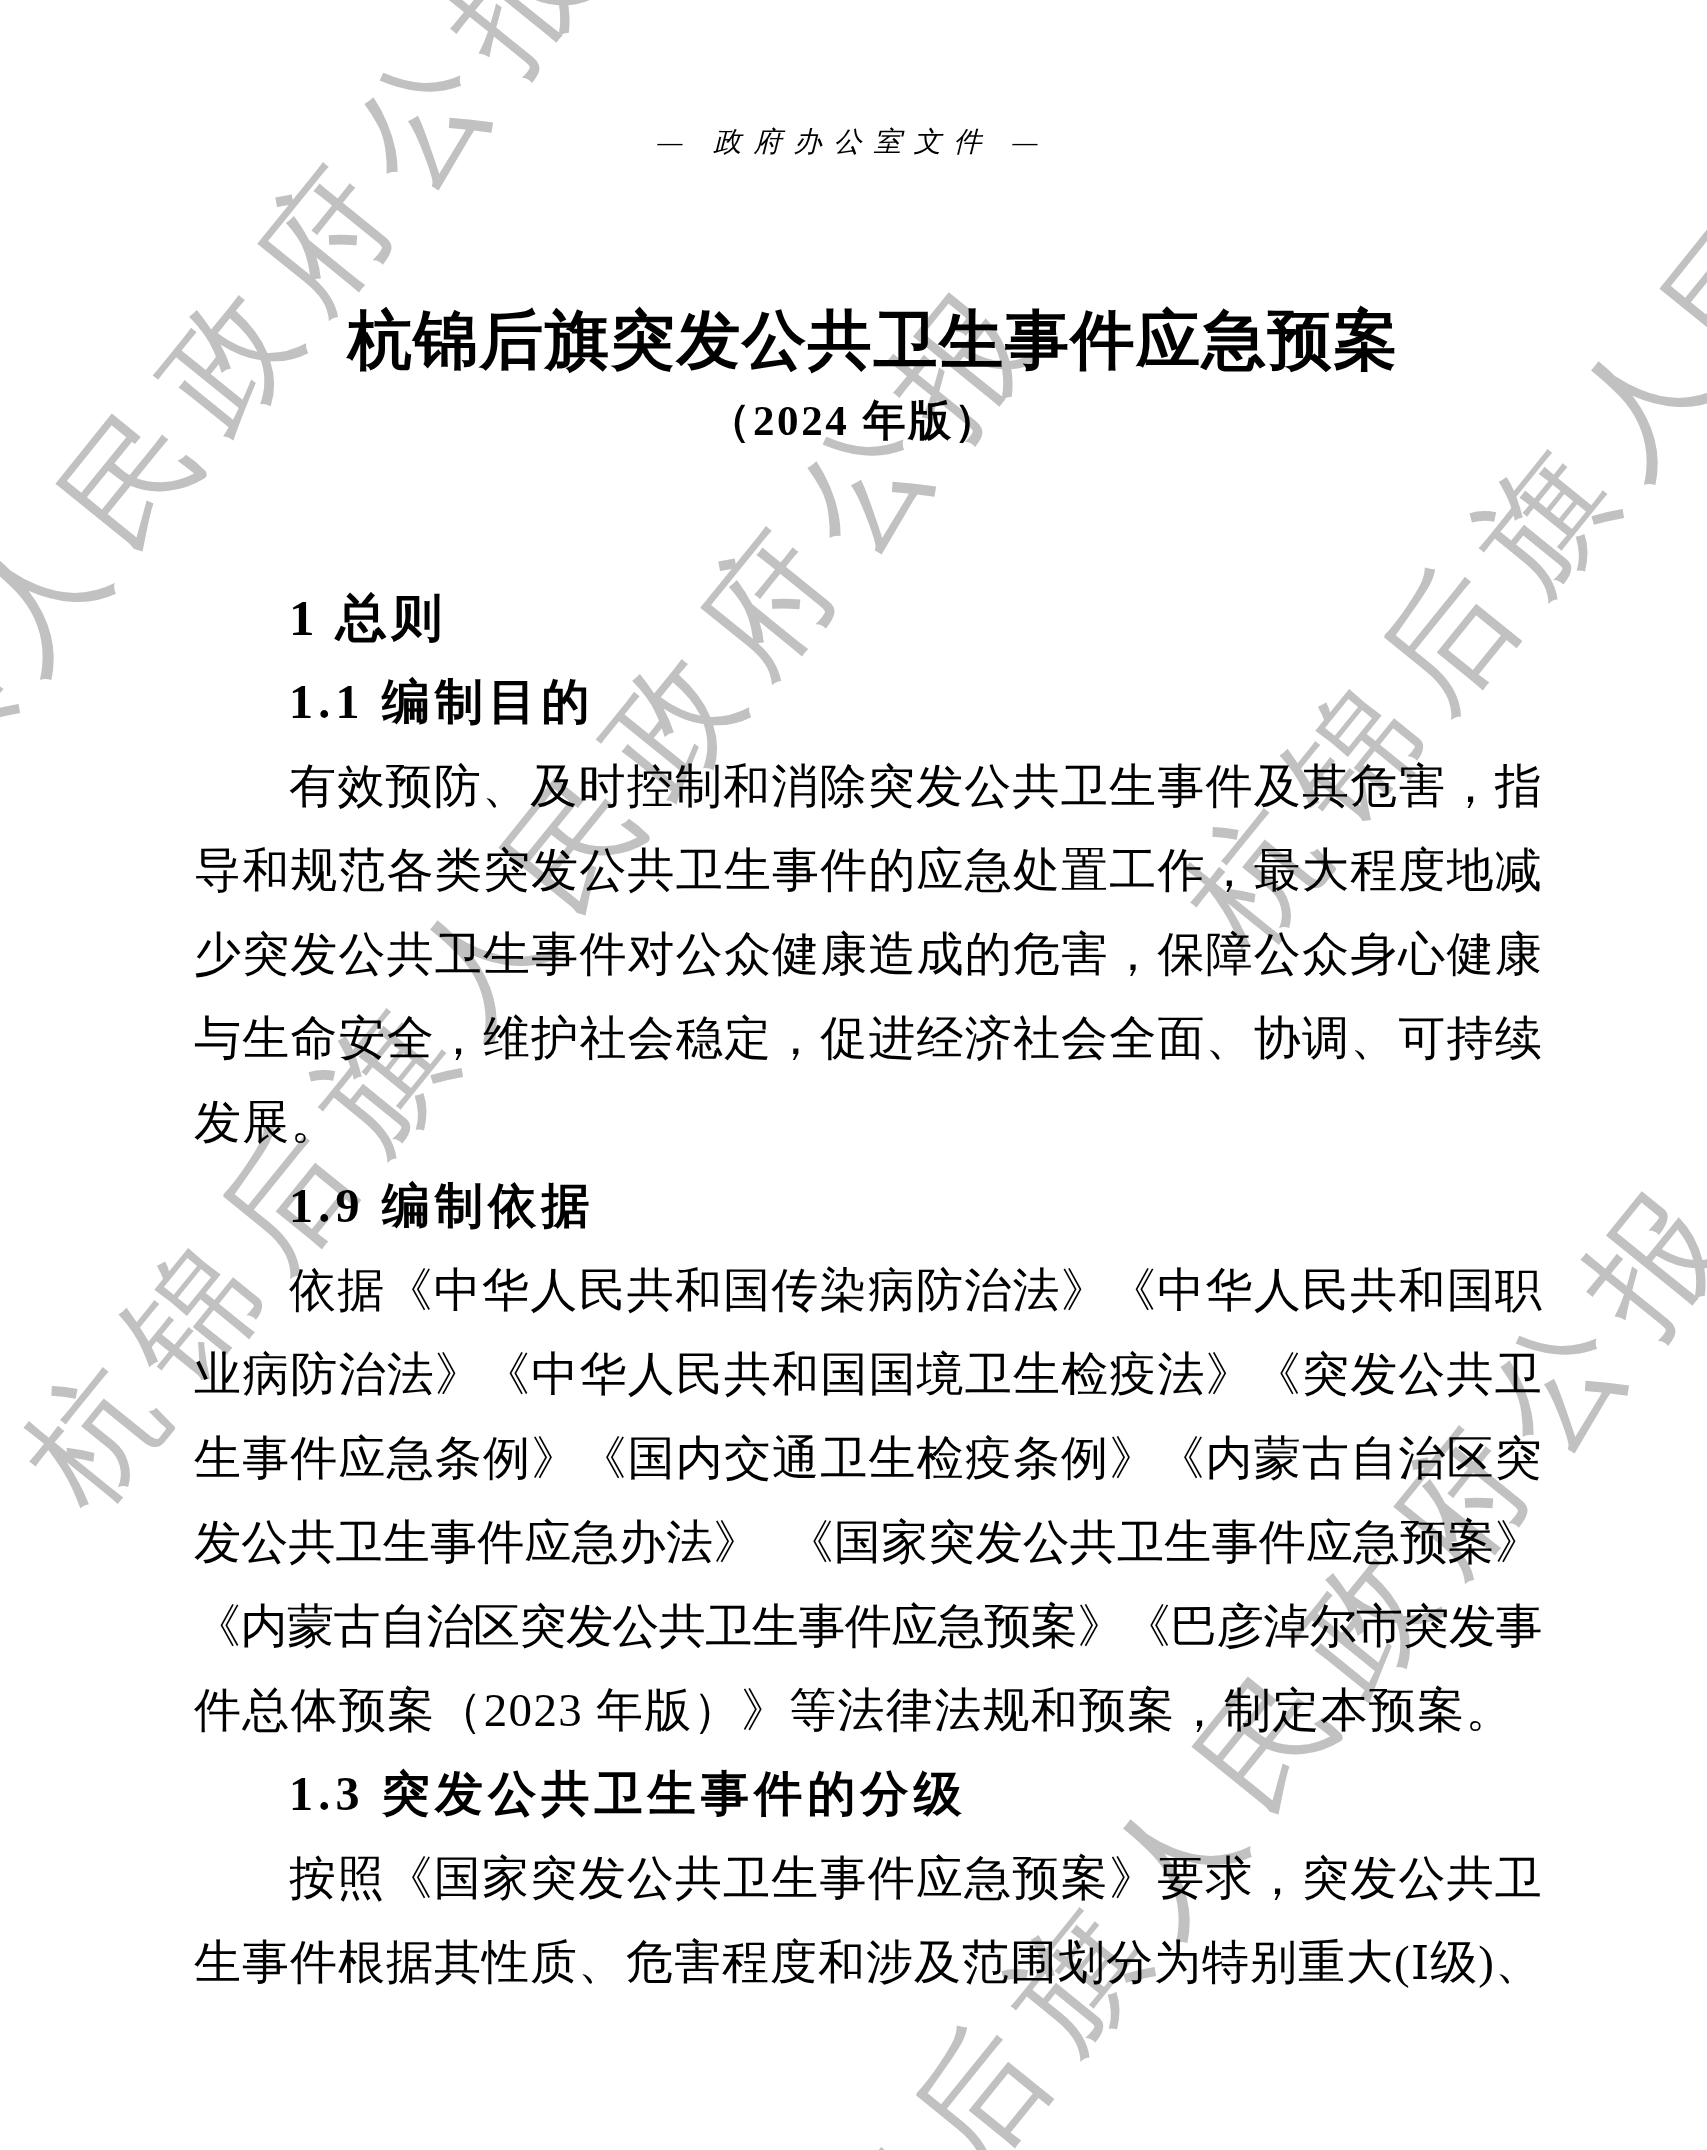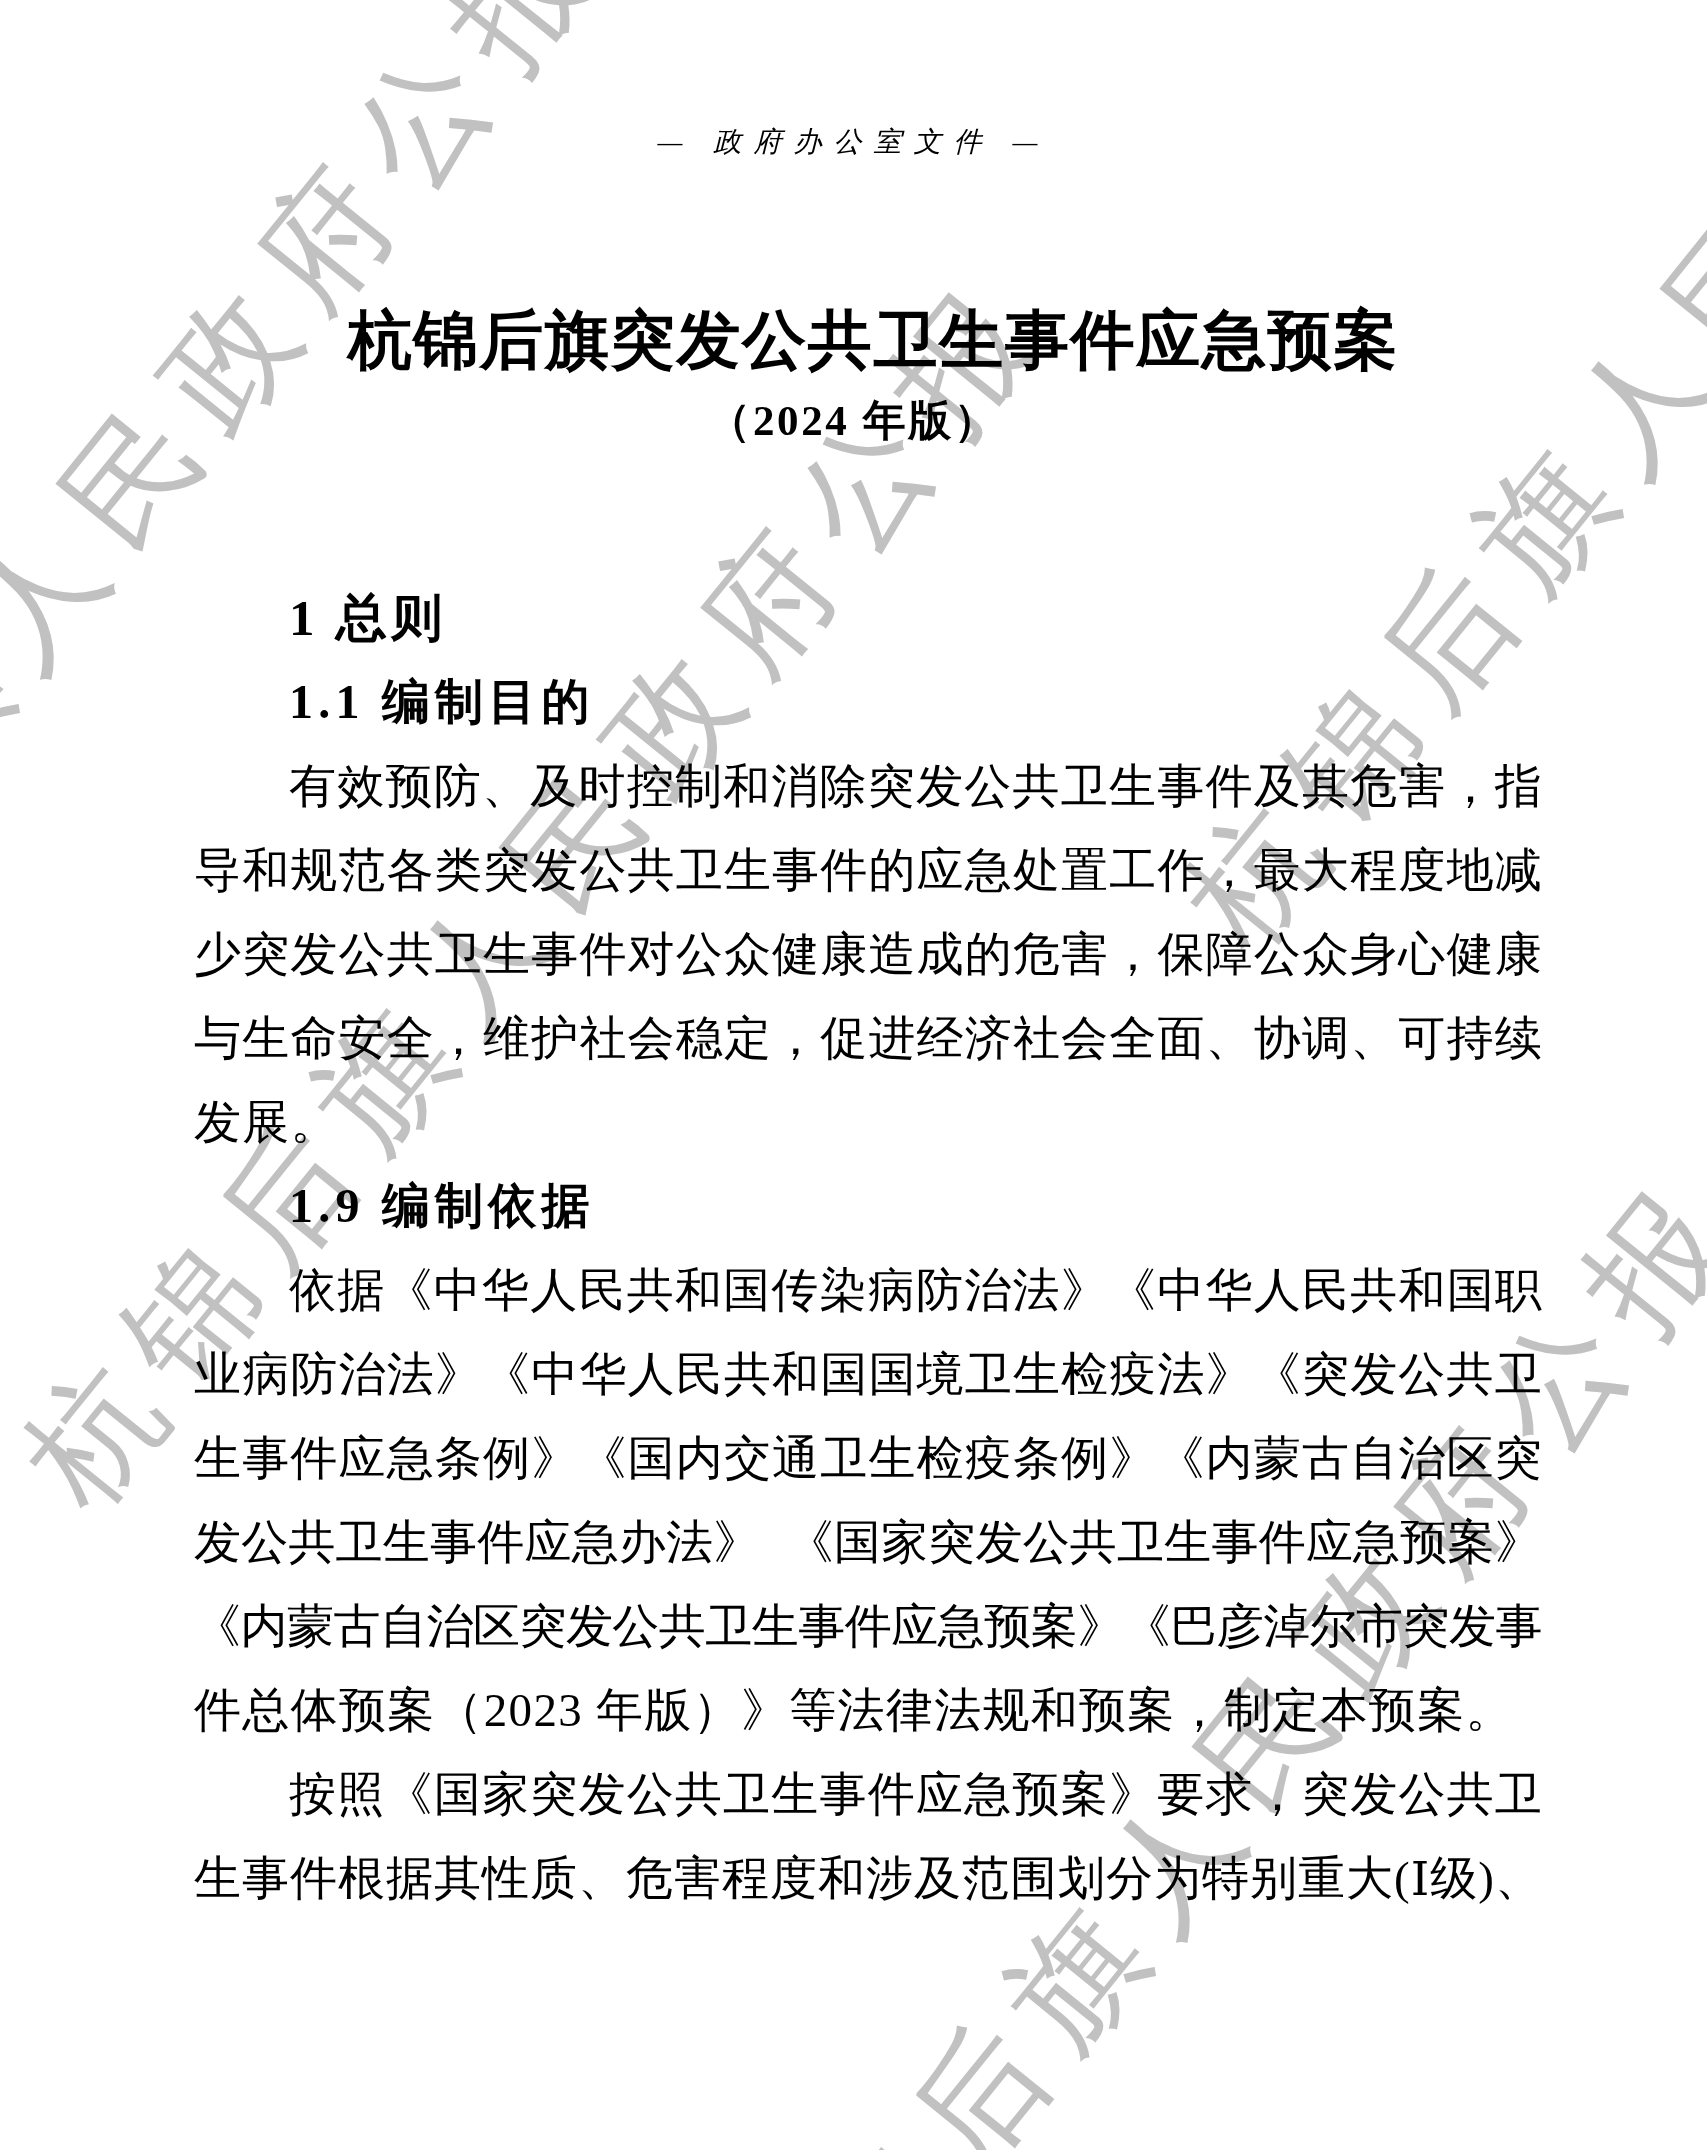--- a/index.html
+++ b/index.html
@@ -380,20 +380,21 @@
         <span>巴</span>
         <span>彦</span>
         <span>淖</span>
         <span>尔</span>
         <span>市</span>
         <span>突</span>
         <span>发</span>
         <span>事</span>
       </div>
       <div class="block line line plain">件总体预案（2023 年版）》等法律法规和预案，制定本预案。</div>
+      <div class="block heading2">1.3 突发公共卫生事件的分级</div>
       <div class="block line line indent-justify">
         <span>按</span>
         <span>照</span>
         <span>《</span>
         <span>国</span>
         <span>家</span>
         <span>突</span>
         <span>发</span>
         <span>公</span>
         <span>共</span>

